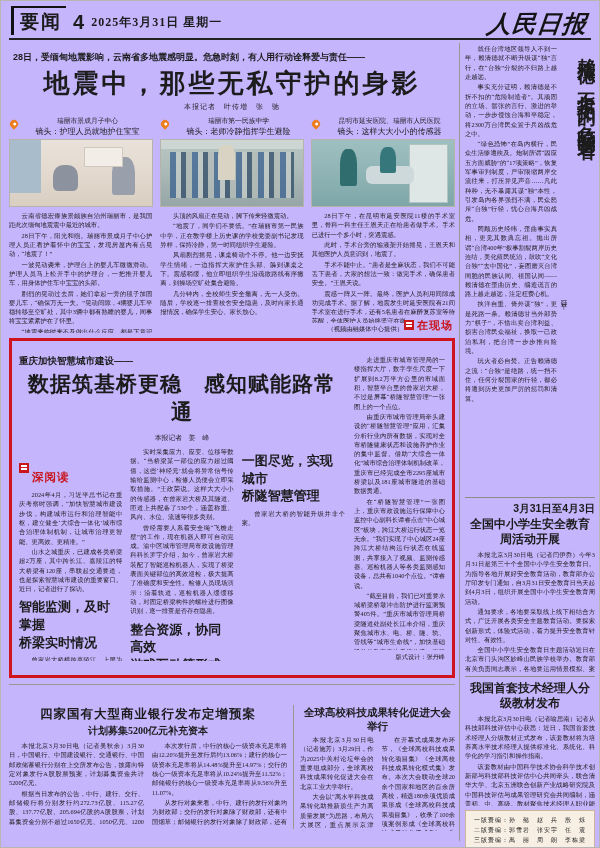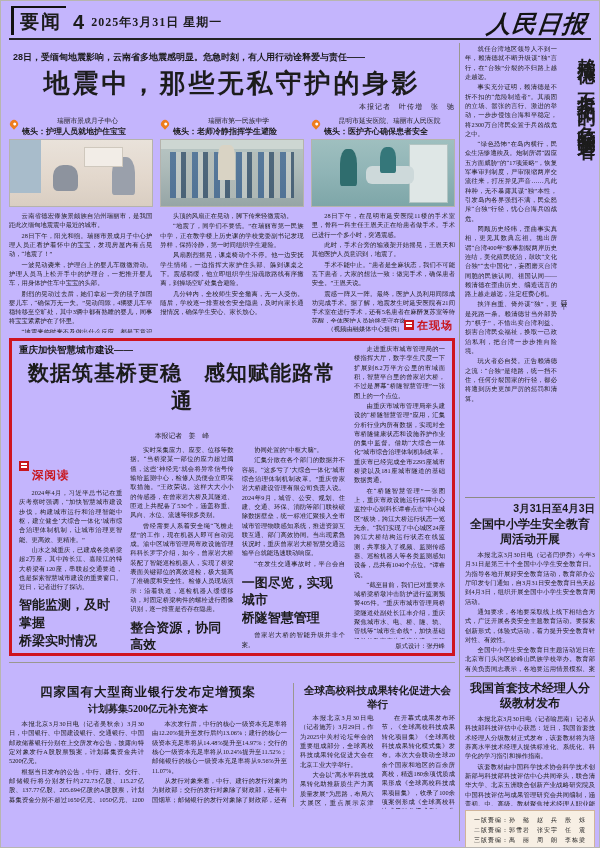--- a/index.html
+++ b/index.html
@@ -23,29 +23,29 @@
   .right-region{position:absolute;left:464px;top:42px;width:130px;bottom:5px;}
   
   .para{margin:0 0 1px 0;text-indent:2em;text-align:justify;}
   .small{font-size:6.3px;line-height:1.48;}
   .subhead{font-family:"Liberation Sans",sans-serif;font-weight:bold;font-size:13px;
            text-align:left;white-space:pre-line;margin:5px 0 4px;line-height:1.35;text-indent:0;}
   
   .q-kicker{font-family:"Liberation Sans",sans-serif;font-weight:bold;font-size:9px;margin:2px 0 2px 4px;}
   .q-headline{font-family:"Liberation Sans",sans-serif;font-weight:bold;font-size:26px;
               text-align:center;letter-spacing:3px;margin:2px 0 1px;}
-  .q-byline{font-size:7px;text-align:right;margin-bottom:4px;letter-spacing:1px;}
+  .q-byline{font-size:7px;text-align:center;margin-bottom:4px;letter-spacing:1px;}
   .photo-row{display:flex;gap:7px;}
   .photo-panel{flex:1;min-width:0;}
   .cap{position:relative;padding-left:13px;margin-bottom:2px;}
   .pin{position:absolute;left:1px;top:4px;width:8px;height:8px;background:#ee7d1d;
        border-radius:50% 50% 50% 0;transform:rotate(-45deg);}
   .pin:after{content:"";position:absolute;left:2.5px;top:2.5px;width:3px;height:3px;background:#fff;border-radius:50%;}
   .cap-loc{font-size:6.8px;text-align:center;}
-  .cap-lens{font-family:"Liberation Sans",sans-serif;font-weight:bold;font-size:8px;}
+  .cap-lens{font-family:"Liberation Sans",sans-serif;font-weight:normal;font-size:8px;text-align:center;}
   .photo{height:66px;border:1px solid #b5b3ac;position:relative;overflow:hidden;}
   .ph1{background:linear-gradient(180deg,#e9e2da 0%,#e3d8cd 55%,#d9cec2 100%);}
   .ph1 .a{position:absolute;left:0;top:0;width:22%;height:80%;background:#a8bccb;}
   .ph1 .b{position:absolute;left:30%;top:38%;width:18%;height:40%;background:#8d939e;border-radius:40% 40% 20% 20%;}
   .ph1 .c{position:absolute;right:12%;top:26%;width:16%;height:58%;background:#9aa0ab;border-radius:40% 40% 10% 10%;}
   .ph1 .d{position:absolute;left:52%;top:10%;width:26%;height:28%;background:#f2ede7;border:1px solid #cfc8bd;}
   .ph2{background:linear-gradient(180deg,#b9c6c4 0%,#aebcba 40%,#96a5a6 100%);}
   .ph2 .a{position:absolute;left:6%;top:18%;width:88%;height:70%;
           background:repeating-linear-gradient(90deg,#39618f 0 6px,#c7cdc9 6px 11px,#2e4a66 11px 16px,#b4bcb8 16px 22px);
           opacity:.75;}
@@ -60,30 +60,30 @@
   .q-col{flex:1;min-width:0;overflow:hidden;}
   .q-col.last{display:flex;flex-direction:column;}
   .q-col.last .fill{flex:1;overflow:hidden;}
   .q-credit{font-size:6.3px;text-align:right;padding-right:52px;margin:1px 0 0;}
   .scene-badge{position:absolute;right:2px;bottom:0;display:flex;align-items:center;gap:3px;}
   .tag-logo{width:10px;height:10px;background:#c8161d;display:inline-block;
             box-shadow:inset 0 -3px 0 #c8161d;position:relative;}
   .tag-logo:after{content:"";position:absolute;left:2px;top:2px;right:2px;height:2px;background:#fff;box-shadow:0 3px 0 #fff;}
   .scene-badge span.t{color:#c8161d;font-family:Liberation Sans, sans-serif;font-weight:bold;font-size:11px;letter-spacing:1px;}
   
-  .redbox{border:3px solid #cf1420;margin-top:5px;height:306px;padding:3px 7px;
+  .redbox{border:3px solid #cf1420;margin-top:5px;height:306px;padding:14px 7px;
           box-sizing:content-box;display:flex;gap:9px;}
   .rb-left{width:326px;display:flex;flex-direction:column;}
   .rb-kicker{font-family:"Liberation Sans",sans-serif;font-weight:bold;font-size:9.5px;margin:0 0 1px;}
   .rb-headline{font-family:"Liberation Sans",sans-serif;font-weight:bold;font-size:21px;
-               letter-spacing:1px;text-align:center;margin:1px 0 16px;}
+               letter-spacing:1px;text-align:center;margin:1px 0 7px;}
   .rb-byline{font-size:6.8px;text-align:center;margin-bottom:4px;}
   .rb-cols{display:flex;gap:8px;flex:1;min-height:0;}
   .rb-col{flex:1;min-width:0;overflow:hidden;}
-  .rb-col.flexcol{display:flex;flex-direction:column;}
+  .rb-col.flexcol{display:flex;flex-direction:row;}
   .rb-col.flexcol .fill{flex:1;overflow:hidden;}
   .rb-right{flex:1;min-width:0;display:flex;flex-direction:column;}
   .rb-right .fill{flex:1;overflow:hidden;}
   .brand{display:flex;align-items:center;gap:3px;margin:2px 0 4px;}
   .brand span.t{color:#c8161d;font-family:"Liberation Sans",sans-serif;font-weight:bold;font-size:11.5px;letter-spacing:1px;margin-top:20px;}
   .rb-credit{font-size:6.2px;text-align:right;margin:2px 0 0;}
   
   .bottom-band{margin-top:6px;border-top:1px solid #9a988f;padding-top:20px;display:flex;height:124px;}
   .ba{width:278px;padding-right:6px;}
   .bb{flex:1;min-width:0;border-left:1px solid #9a988f;padding-left:6px;}
@@ -156,21 +156,21 @@
           <div class="photo ph2">
             <div class="c"></div>
               <div class="a"></div>
               <div class="b"></div>
           </div>
         </div>
         <div class="photo-panel">
           <div class="cap">
             <span class="pin"></span>
             <div class="cap-loc">昆明市延安医院、瑞丽市人民医院</div>
-            <div class="cap-lens">镜头：医护齐心确保患者安全</div>
+            <div class="cap-lens">镜头：这样大大小小的传感器</div>
           </div>
           <div class="photo ph3">
             <div class="a"></div>
               <div class="b"></div>
               <div class="c"></div>
               <div class="d"></div>
           </div>
         </div>
       </div>
 

